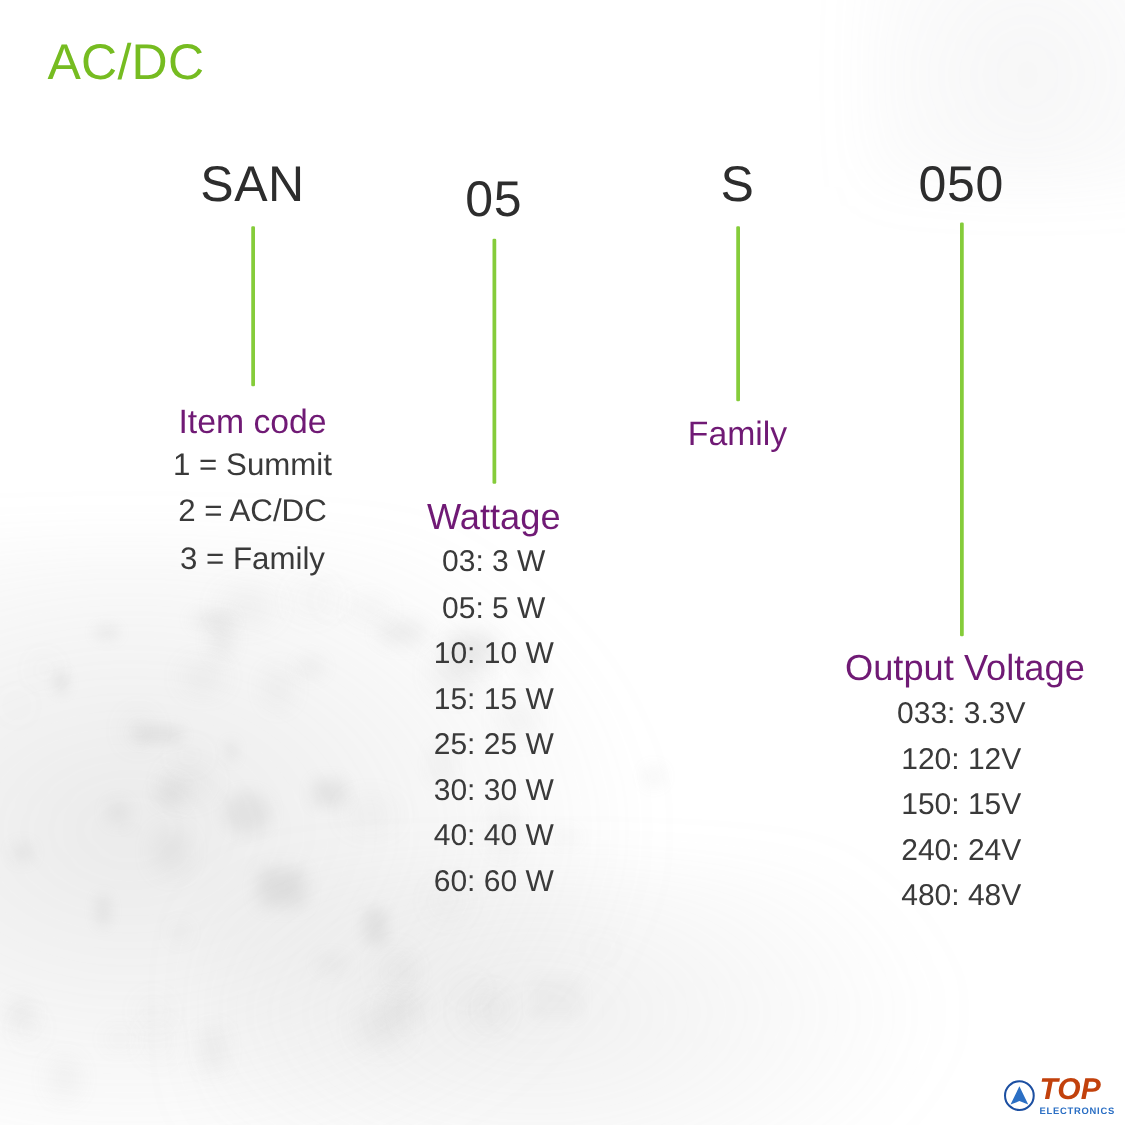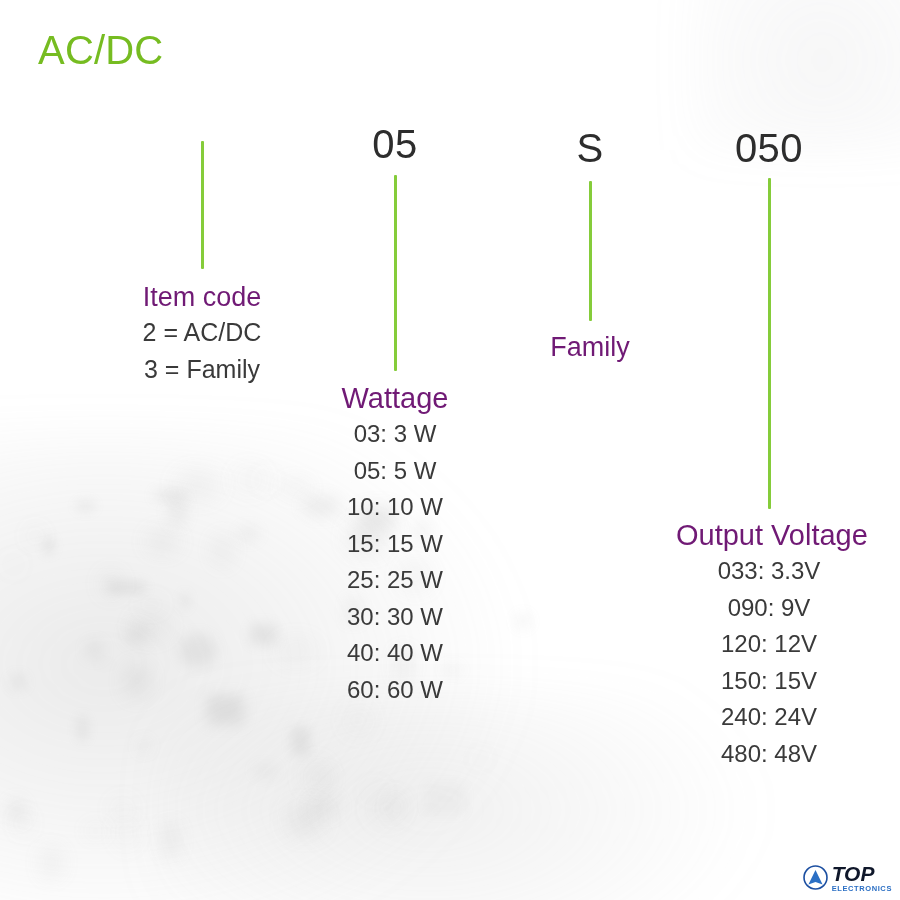--- a/index.html
+++ b/index.html
@@ -89,21 +89,21 @@
     color: #3a3a3a;
     white-space: nowrap;
   }
   .cap-list.wide {
     font-size: 25px;
     line-height: 1.50;
   }
 
   
   #col-item   { left: 92px;  top: 128px; width: 220px; }
-  #col-watt   { left: 300px; top: 124px; width: 190px; }
+  #col-watt   { left: 300px; top: 140px; width: 190px; }
   #col-family { left: 500px; top: 128px; width: 180px; }
   #col-out    { left: 676px; top: 128px; width: 186px; }
 
   #col-item   .stem { height: 128px; margin-top: 13px; }
   #col-watt   .stem { height: 196px; margin-top: 11px; }
   #col-family .stem { height: 140px; margin-top: 13px; }
   #col-out    .stem { height: 331px; margin-top: 10px; }
 
   #col-item   .cap-wrap { margin-top: 12px; }
   #col-watt   .cap-wrap { margin-top: 10px; }
@@ -129,23 +129,23 @@
   #logo .wordmark {
     display: flex;
     flex-direction: column;
     align-items: flex-start;
     line-height: 1;
   }
   #logo .top-word {
     font-family: "Liberation Sans", sans-serif;
     font-weight: bold;
     font-style: italic;
-    font-size: 21px;
+    font-size: 24px;
     letter-spacing: 0px;
-    color: #0f172a;
+    color: #c2410c;
     line-height: 0.95;
   }
   #logo .sub-word {
     font-family: "Liberation Sans", sans-serif;
     font-weight: bold;
     font-size: 7.5px;
     letter-spacing: 0.6px;
     color: #2b6fc4;
     margin-top: 1px;
   }
@@ -213,24 +213,26 @@
       <div class="wm" style="left: 153.123px; top: 491.424px; width: 34.6449px; height: 8.65303px; opacity: 0.201; border-radius: 50%; filter: blur(6.6px);"></div>
       <div class="wm" style="left: 170.414px; top: 497.921px; width: 14.4469px; height: 26.6143px; opacity: 0.177; border-radius: 50%; filter: blur(7.9px);"></div>
       <div class="wm" style="left: 85.2577px; top: 827.015px; width: 20.5973px; height: 7.89015px; opacity: 0.158; border-radius: 50%; filter: blur(9.9px);"></div>
       <div class="wm" style="left: 101.859px; top: 572.508px; width: 18.2381px; height: 22.4479px; opacity: 0.141; border-radius: 50%; filter: blur(10.9px);"></div>
       <div class="wm" style="left: 215.591px; top: 535.756px; width: 13.9074px; height: 28.4444px; opacity: 0.161; border-radius: 6.18334px; filter: blur(10.8px);"></div>
     </div>
 
   <div id="title">AC/DC</div>
 
   <div class="column" id="col-item">
+    <div class="code">SAN</div>
     <div class="stem"></div>
     <div class="cap-wrap">
       <div class="cap-head">Item code</div>
       <div class="cap-list wide">
+        <span class="row">1 = Summit</span>
         <span class="row">2 = AC/DC</span>
         <span class="row">3 = Family</span>
       </div>
     </div>
   </div>
 
   <div class="column" id="col-watt">
     <div class="code">05</div>
     <div class="stem"></div>
     <div class="cap-wrap">
@@ -256,21 +258,20 @@
     </div>
   </div>
 
   <div class="column" id="col-out">
     <div class="code">050</div>
     <div class="stem"></div>
     <div class="cap-wrap">
       <div class="cap-head big">Output Voltage</div>
       <div class="cap-list">
         <span class="row">033: 3.3V</span>
-        <span class="row">090: 9V</span>
         <span class="row">120: 12V</span>
         <span class="row">150: 15V</span>
         <span class="row">240: 24V</span>
         <span class="row">480: 48V</span>
       </div>
     </div>
   </div>
 
   <div id="logo">
     <span class="mark">

